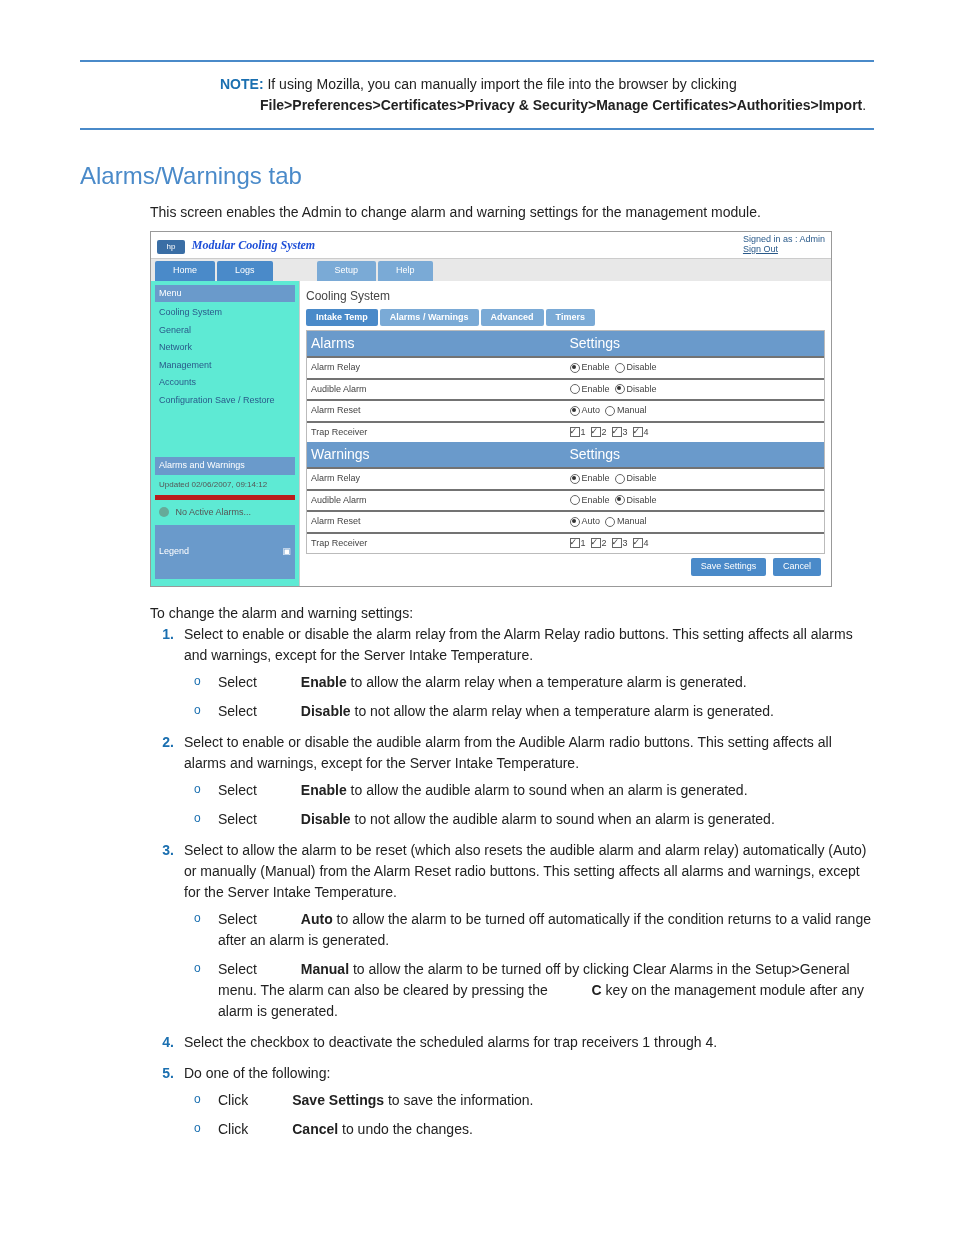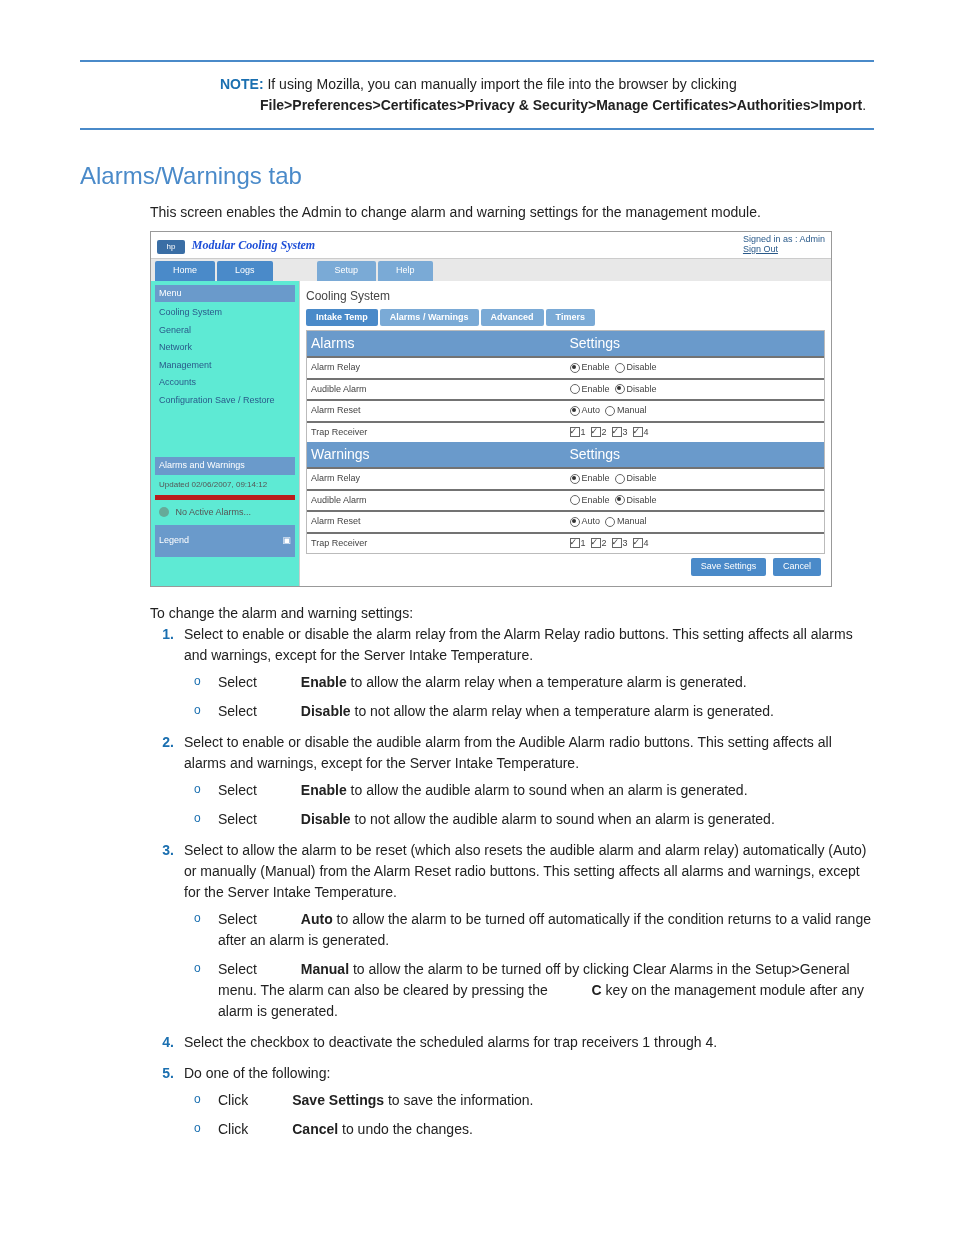--- a/index.html
+++ b/index.html
@@ -137,21 +137,21 @@
     color: #555;
   }
   .side-alarm .dot {
     display:inline-block;width:10px;height:10px;border-radius:50%;
     background:#6a9;
     margin-right:4px;vertical-align:middle;
   }
   .side-legend {
     background: #6a9acb;
     color:#fff;
-    padding:9px 4px;
+    padding:20px 4px;
     font-size:9px;
     display:flex;justify-content:space-between;
   }
   .main {
     flex: 1;
     padding: 6px;
   }
   .main h3 {
     margin: 0 0 4px 0;
     font-size: 12px;

